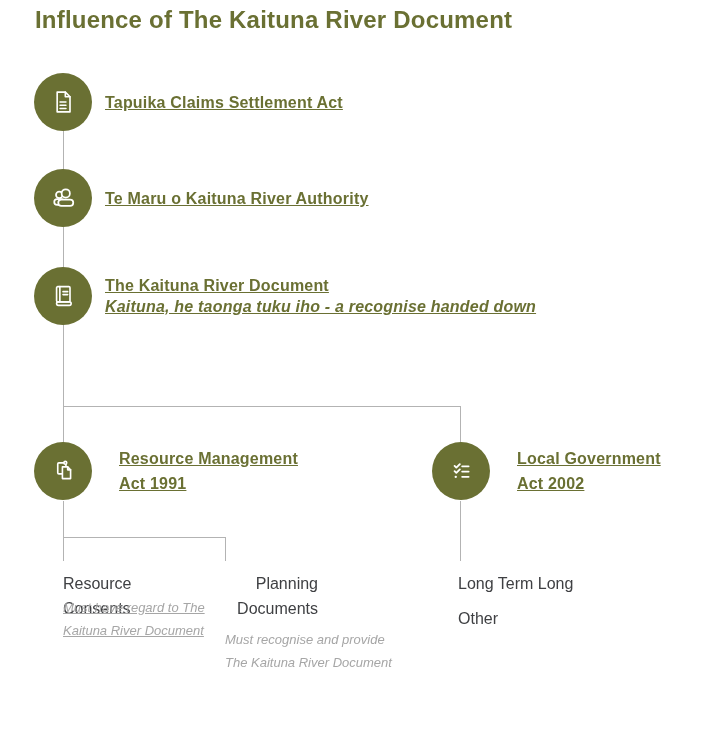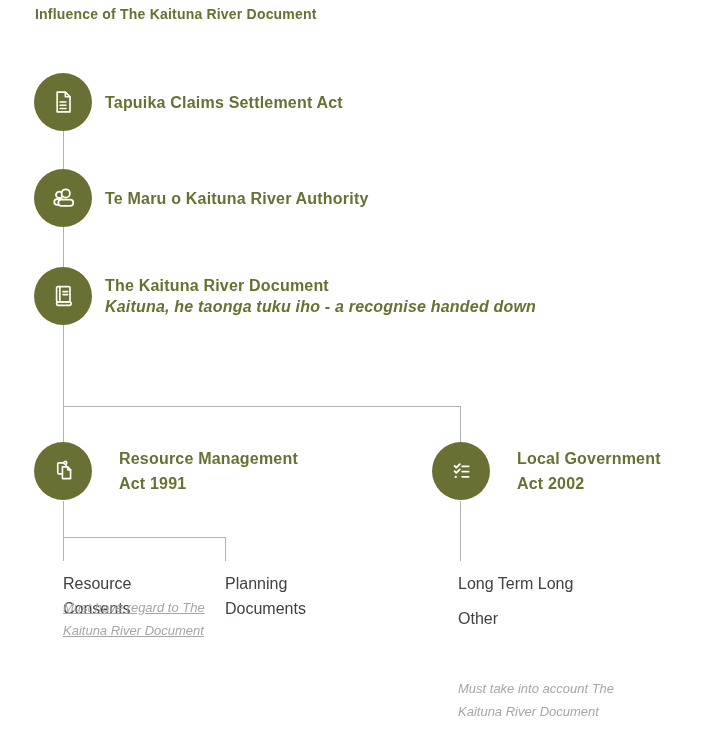--- a/index.html
+++ b/index.html
@@ -1,31 +1,31 @@
 <!DOCTYPE html>
 <html><head>
 <meta charset="utf-8">
 <style>
   html,body{margin:0;padding:0;background:#ffffff;}
   .canvas{
     position:relative;width:725px;height:742px;background:#ffffff;overflow:hidden;
     font-family:"Liberation Sans", sans-serif;
   }
   .title{
-    position:absolute;left:35px;top:6px;font-size:14px;font-weight:700;
+    position:absolute;left:35px;top:6px;font-size:24px;font-weight:700;
     color:#6A7033;letter-spacing:.2px;
   }
   .line{position:absolute;background:#B3B3B3;}
   .circle{
     position:absolute;width:58px;height:58px;border-radius:50%;
     background:#6A7033;display:flex;align-items:center;justify-content:center;z-index:2;
   }
   .node-label{
     position:absolute;font-size:16px;font-weight:700;color:#6A7033;
-    line-height:21px;letter-spacing:.2px;
+    line-height:21px;letter-spacing:.2px;text-decoration:underline;
   }
   .node-label.two-line{line-height:25px;margin-left:14px;}
   .subtitle{font-style:italic;}
   .plain{
     position:absolute;font-size:16px;font-weight:400;color:#3F4043;line-height:25px;
   }
   .note{
     position:absolute;font-size:13px;font-style:italic;color:#A6A6A6;line-height:23px;
   }
   svg{display:block;}
@@ -108,19 +108,19 @@
         <circle cx="7.5" cy="17" r="1" fill="#ffffff" stroke="none"></circle>
           <path d="M13 17 h5.5"></path>
       </svg>
     </span>
   </div>
   <div class="node-label two-line" style="left:503px;top:446px;width:165px;">Local Government Act 2002</div>
 
   <div class="plain" style="left:63px;top:571px;width:100px;">Resource Consents</div>
   <div class="note" style="left:63px;top:596px;width:150px;text-decoration:underline;">Must have regard to The Kaituna River Document</div>
 
-  <div class="plain" style="left:225px;top:571px;width:110px;">Planning Documents</div>
+  <div class="plain" style="left:208px;top:571px;width:110px;text-align:right;">Planning Documents</div>
+  <div class="note" style="left:225px;top:628px;width:185px;">Must recognise and provide The Kaituna River Document</div>
 
   <div class="plain" style="left:458px;top:571px;">Long Term Long</div>
   <div class="plain" style="left:458px;top:606px;">Other</div>
-  <div class="note" style="left:458px;top:677px;width:200px;">Must take into account The Kaituna River Document</div>
 
 </div>
 
 </body></html>

